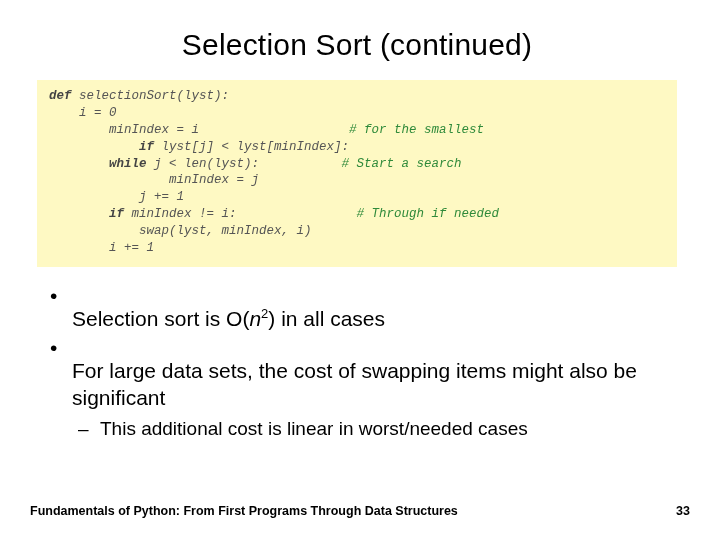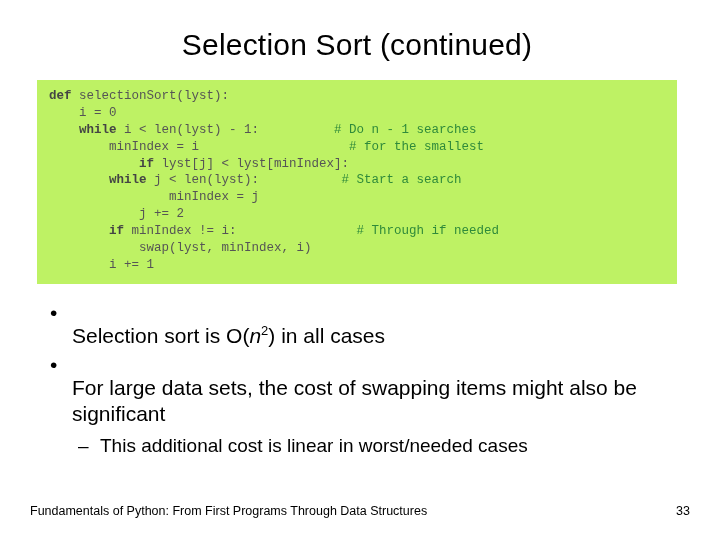--- a/index.html
+++ b/index.html
@@ -17,28 +17,29 @@
     position: relative;
   }
   .title {
     font-size: 30px;
     font-weight: 400;
     text-align: center;
     margin-bottom: 18px;
     letter-spacing: 0.2px;
   }
   .code-block {
-    background: #bef264;
+    background: #fef9c3;
     width: 640px;
     margin: 0 auto 16px auto;
     padding: 8px 12px 10px 12px;
     font-family: "Courier New", Courier, monospace;
     font-size: 12.5px;
     line-height: 1.35;
     color: #555;
+    font-style: italic;
   }
   .code-line { white-space: pre; }
   .kw { font-weight: bold; color: #444; }
   .cm { color: #2f8a3a; }
   .bullets {
     margin: 0 14px 0 14px;
   }
   .b1 {
     display: flex;
     font-size: 21px;
@@ -68,38 +69,38 @@
   .sup { font-size: 0.62em; vertical-align: super; line-height: 0; }
   .footer {
     position: absolute;
     bottom: 22px;
     left: 30px;
     right: 30px;
     display: flex;
     justify-content: space-between;
     font-size: 12.5px;
     color: #000;
+    font-weight: bold;
   }
 </style>
 </head>
 <body>
 
 <div class="slide">
 
   <h1 class="title">Selection Sort (continued)</h1>
 
   <div class="code-block">
     <div class="code-line"><span class="kw">def</span><span> selectionSort(lyst):</span></div>
     <div class="code-line"><span>    i = 0</span></div>
-    <div class="code-line"><span>    </span><span class="kw">while</span><span> i &lt; len(lyst) - 1:</span><span class="cm">          # Do n - 1 searches</span></div>
     <div class="code-line"><span>        minIndex = i</span><span class="cm">                    # for the smallest</span></div>
     <div class="code-line"><span>            </span><span class="kw">if</span><span> lyst[j] &lt; lyst[minIndex]:</span></div>
     <div class="code-line"><span>        </span><span class="kw">while</span><span> j &lt; len(lyst):</span><span class="cm">           # Start a search</span></div>
     <div class="code-line"><span>                minIndex = j</span></div>
-    <div class="code-line"><span>            j += 2</span></div>
+    <div class="code-line"><span>            j += 1</span></div>
     <div class="code-line"><span>        </span><span class="kw">if</span><span> minIndex != i:</span><span class="cm">                # Through if needed</span></div>
     <div class="code-line"><span>            swap(lyst, minIndex, i)</span></div>
     <div class="code-line"><span>        i += 1</span></div>
   </div>
 
   <div class="bullets">
     <div class="b1">
       <div class="dot">•</div>
       <div class="txt">
         <span>Selection sort is O(</span><span class="italic">n</span><span class="sup">2</span><span>) in all cases</span>

